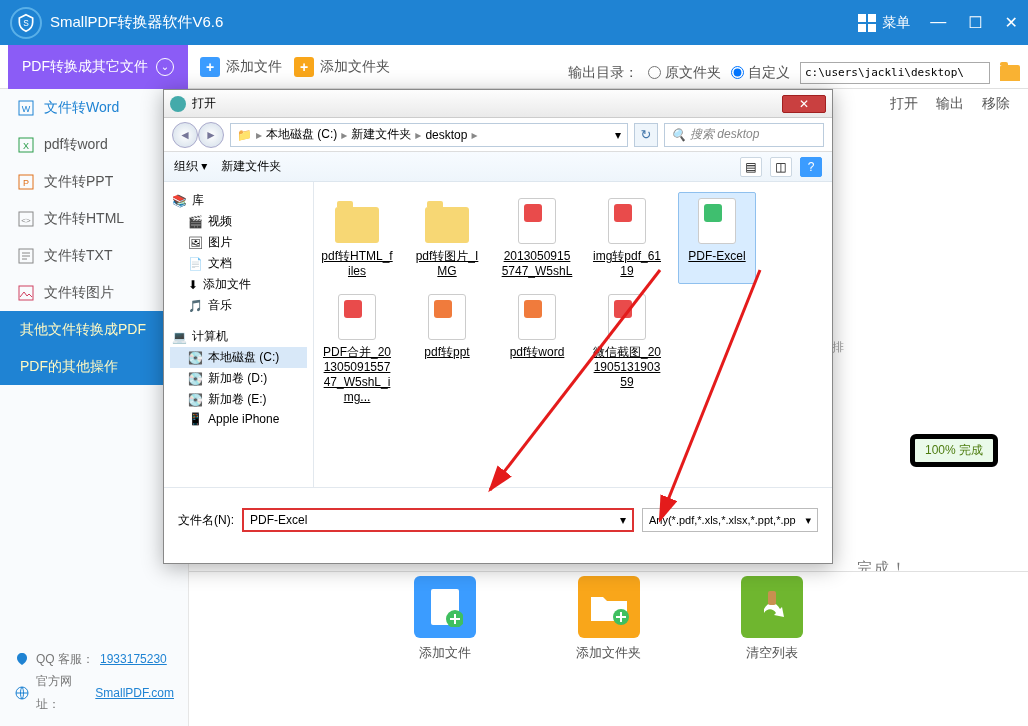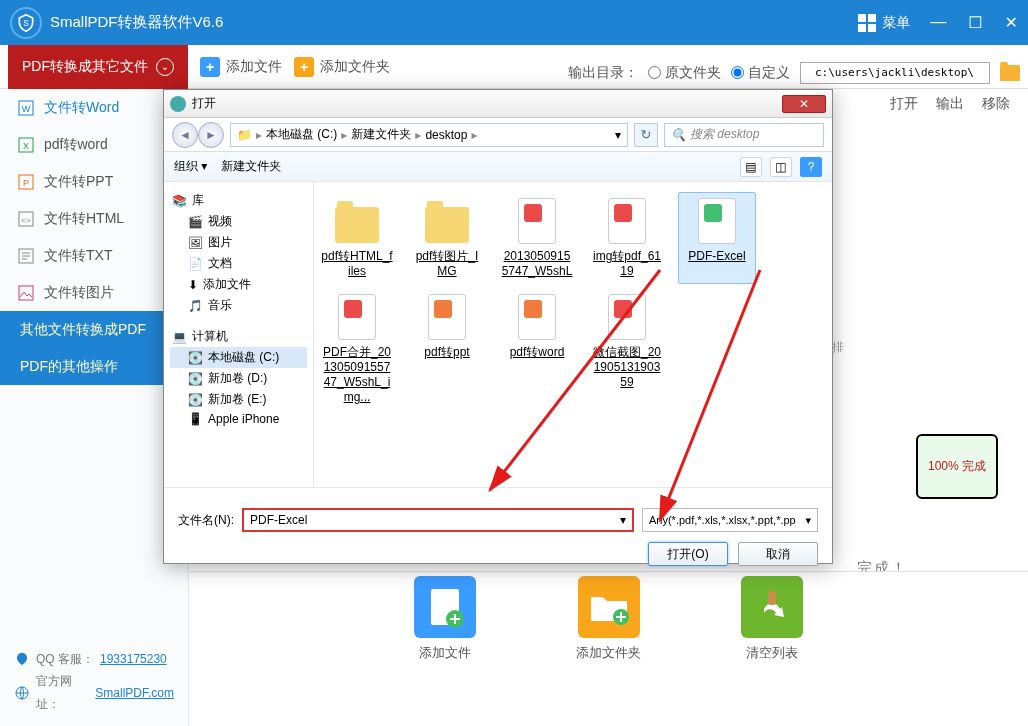--- a/index.html
+++ b/index.html
@@ -11,47 +11,47 @@
 .titlebar .logo svg { width:20px; height:20px; }
 .titlebar .title { font-size: 15px; flex:1; }
 .titlebar .menu { display:flex; align-items:center; gap:6px; font-size:14px; margin-right: 20px;}
 .titlebar .menu-icon { display:grid; grid-template-columns:8px 8px; grid-template-rows:8px 8px; gap:2px;}
 .titlebar .menu-icon div { background:#fff; }
 .titlebar .winbtns { display:flex; gap:22px; font-size:16px; }
 .titlebar .winbtns span { cursor:pointer; }
 
 
 .toolbar { height: 44px; background:#fff; border-bottom:1px solid #e0e0e0; display:flex; align-items:center; padding:0 8px; gap:12px; font-size:14px; color:#555;}
-.toolbar .tab-active { background:#b91c1c; color:#fff; padding:10px 14px; height:44px; display:flex; align-items:center; gap:8px;}
+.toolbar .tab-active { background:#8b5cf6; color:#fff; padding:10px 14px; height:44px; display:flex; align-items:center; gap:8px;}
 .toolbar .chevcirc { width:18px;height:18px;border:1.5px solid #fff;border-radius:50%; display:flex;align-items:center;justify-content:center; font-size:10px;}
 .toolbar .tbtn { display:flex; align-items:center; gap:6px; cursor:pointer;}
 .toolbar .sq { width:20px;height:20px; display:flex;align-items:center;justify-content:center;color:#fff;font-weight:bold;border-radius:3px;}
 .toolbar .right { margin-left:auto; display:flex; align-items:center; gap:10px;margin-top:12px;}
 .toolbar input[type=radio]{ vertical-align:middle;}
-.toolbar .pathbox { width:190px; height:22px; border:1px solid #aaa; font-size:11px; padding:2px 14px; font-family:monospace;}
+.toolbar .pathbox { width:190px; height:22px; border:1px solid #aaa; font-size:11px; padding:2px 4px; font-family:monospace;}
 .toolbar .folder { width:20px;height:16px;background:#f9b233;border-radius:2px 2px 0 0; position:relative;}
 .toolbar .folder:before{content:"";position:absolute;top:-3px;left:0;width:8px;height:3px;background:#f9b233;border-radius:2px 2px 0 0;}
 
 
 .main { display:flex; height:calc(100% - 45px - 44px); }
 .sidebar { width:189px; background:#f9fbfd; border-right:1px solid #e6e6e6; font-size:14px; color:#555; display:flex; flex-direction:column;}
 .sidebar .item { height:37px; display:flex; align-items:center; padding-left:18px; gap:10px; cursor:pointer;}
 .sidebar .item.active { color:#1f83d3;}
 .sidebar .cat { height:37px; display:flex;align-items:center; padding-left:20px; background:#1f83d3; color:#fef9c3;}
 .sidebar .spacer { flex:1; }
 .sidebar .foot { padding:10px 14px; font-size:12px; color:#777; line-height:1.9;}
 .sidebar .foot a { color:#1f83d3; text-decoration:underline;}
 .sidebar .foot .row { display:flex; align-items:center; gap:6px;}
 .icon16 { width:16px; height:16px; flex-shrink:0;}
 
 
 .content { flex:1; position:relative; background:#fff;}
 .actionbar { position:absolute; top:6px; right:18px; display:flex; gap:18px; font-size:14px; color:#555;}
 .status-circle { position:absolute; right:70px; top:300px; width:120px;height:120px; text-align:center;}
-.status-circle .bubble { position:absolute; right:-40px; top:45px; background:#eafaea; border:2px solid #000000; border-radius:6px; padding:22px 10px; font-size:12px; color:#b91c1c;}
+.status-circle .bubble { position:absolute; right:-40px; top:45px; background:#eafaea; border:5px solid #000000; border-radius:6px; padding:3px 10px; font-size:12px; color:#4d7c0f;}
 .status-done { position:absolute; right:120px; top:470px; font-size:15px; color:#777; letter-spacing:2px;}
 
 
 .bottom { position:absolute; bottom:0; left:189px; right:0; height:155px; border-top:1px solid #e0e0e0; background:#fff;}
 .fmt { text-align:center; padding:12px 0 4px; font-size:13px; color:#1f83d3;}
 .fmt label{ margin:0 6px; color:#555;}
 .bigbtns { display:flex; justify-content:center; gap:100px; padding-top:4px;}
 .bigbtn { text-align:center; font-size:13px; color:#555; cursor:pointer;}
 .bigbtn .ic { width:62px;height:62px; border-radius:6px; margin:0 auto 6px; display:flex;align-items:center;justify-content:center;}
 .startbtn { position:absolute; right:18px; bottom:26px; width:198px; height:68px; background:#6fb62f; border-radius:6px; color:#fff; font-size:22px; display:flex; align-items:center; justify-content:center; gap:10px; cursor:pointer;}
@@ -378,24 +378,20 @@
       <span>文件名(N):</span>
       <div class="fname">
           <span>PDF-Excel</span>
           <span>▾</span>
         </div>
       <div class="filter">
           <span>Any(*.pdf,*.xls,*.xlsx,*.ppt,*.pp</span>
           <span>▾</span>
         </div>
     </div>
-    <div class="btns">
-      <div class="btn primary">打开(O)</div>
-      <div class="btn">取消</div>
-    </div>
   </div>
 </div>
 
 <div class="arrow" style="left:470px; top:260px;">
   <svg width="200" height="260">
       <defs>
         <marker id="ah1" markerWidth="10" markerHeight="10" refX="8" refY="3" orient="auto">
           <path d="M0,0 L0,6 L9,3 z" fill="#e41b1b"></path>
         </marker>
       </defs>

